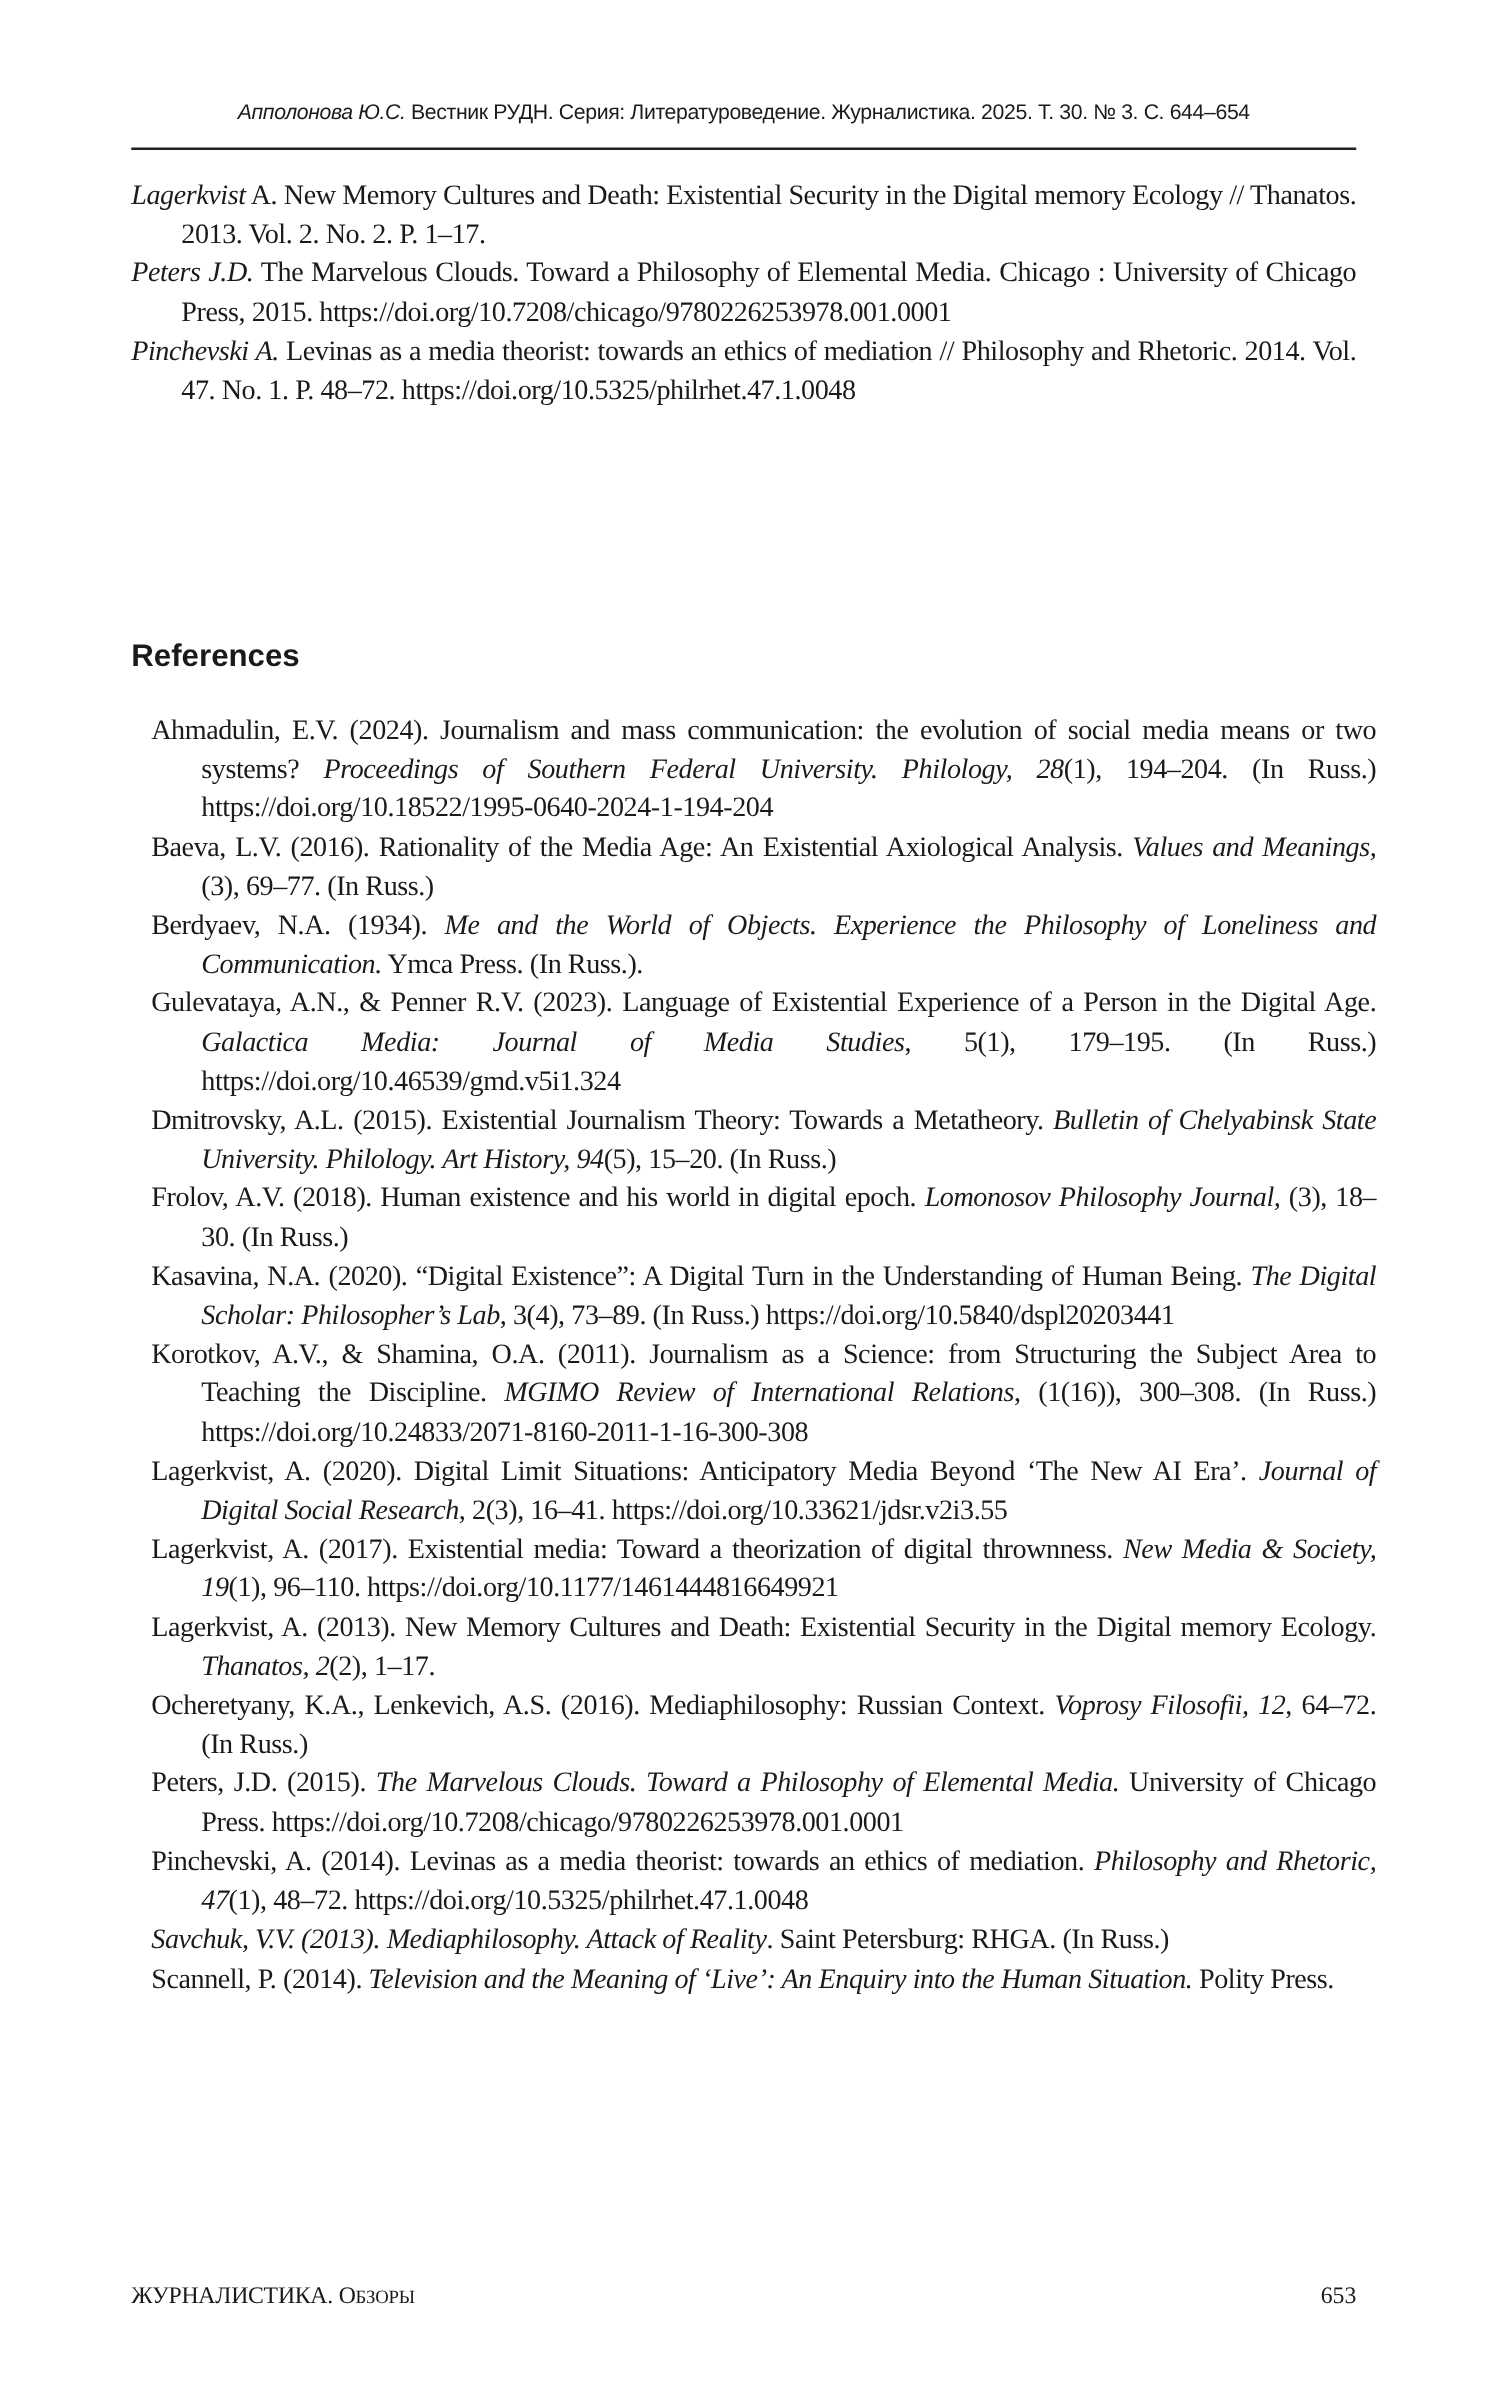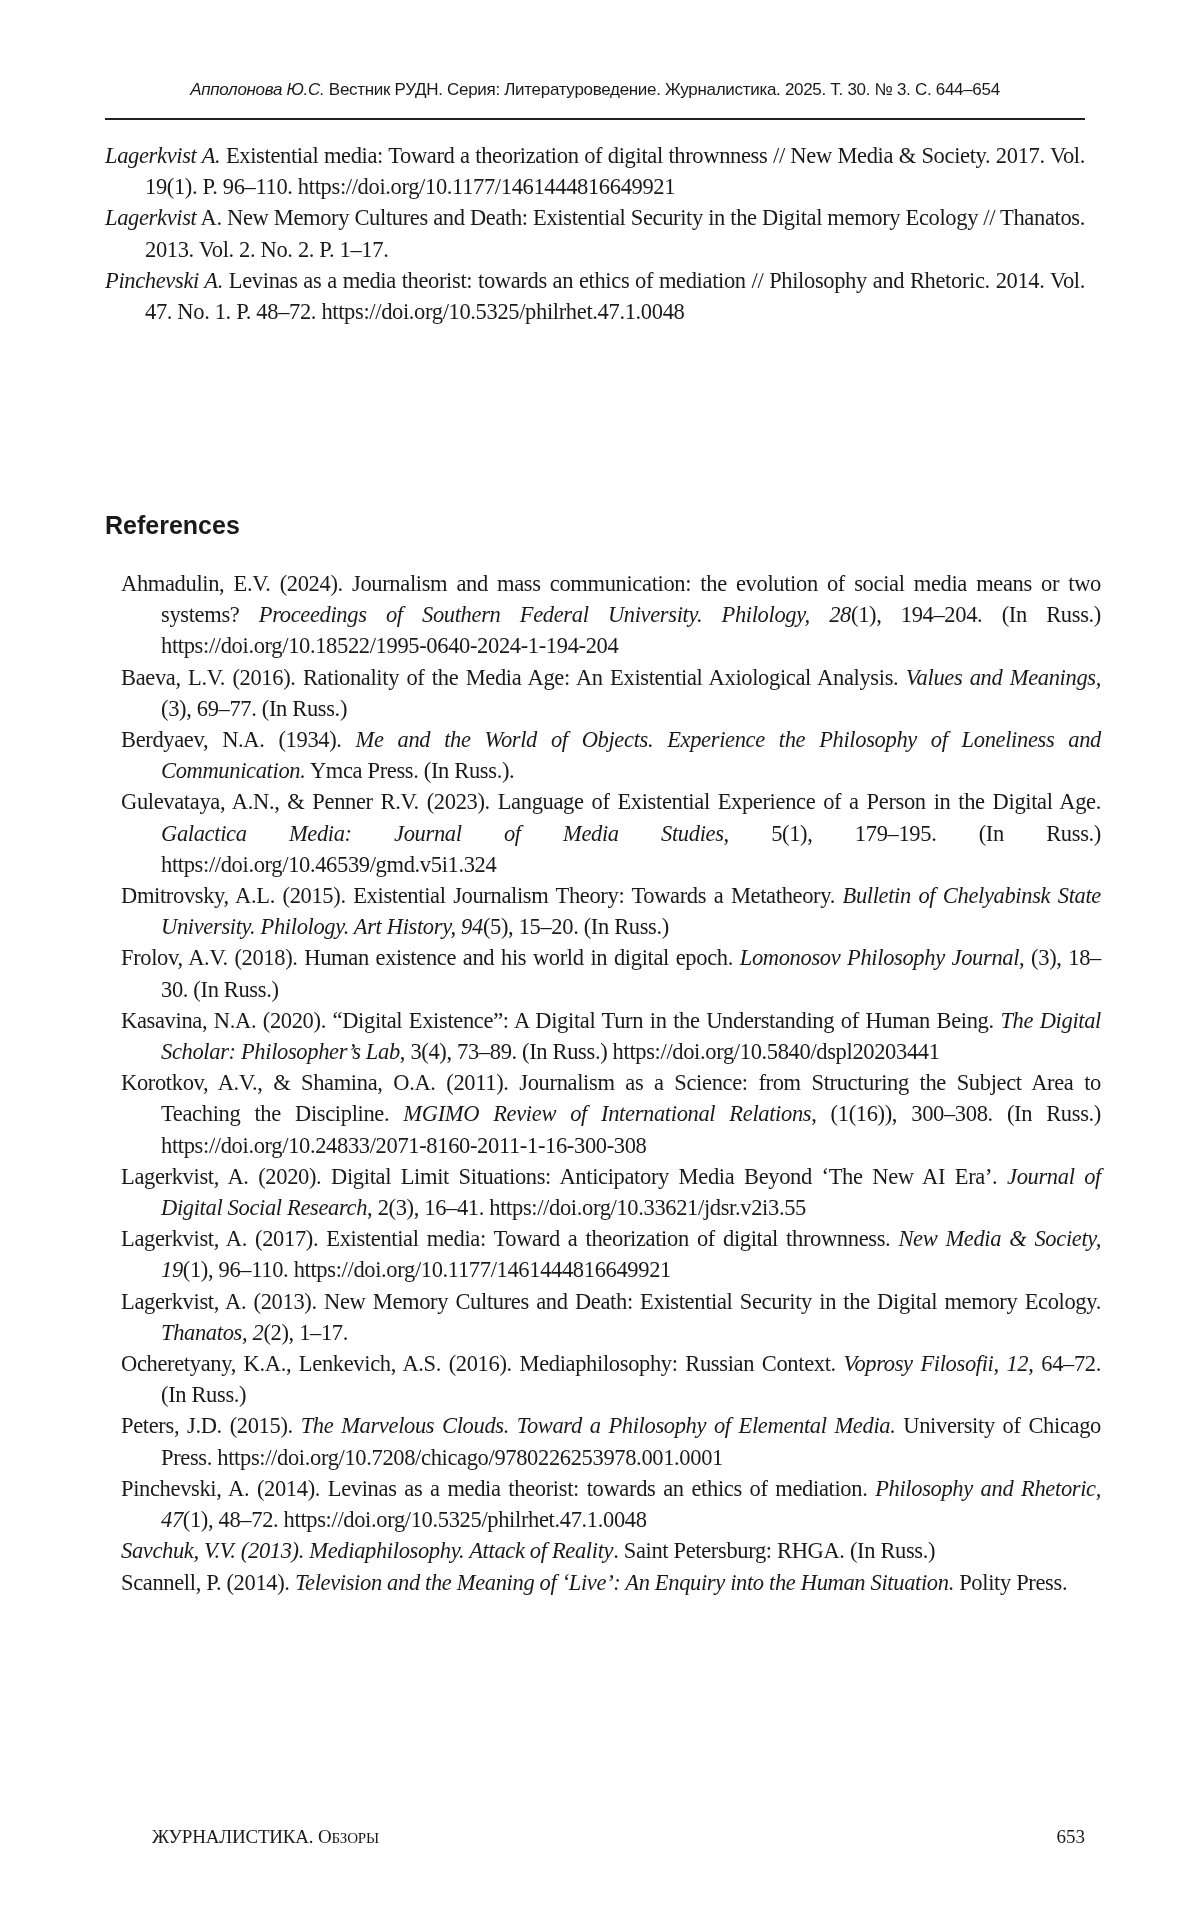--- a/index.html
+++ b/index.html
@@ -15,41 +15,41 @@
   .refs .entry { padding-left: 40px; text-indent: -40px; text-align: justify; margin: 0; }
   .refs i, .refs .it { font-style: italic; }
   .block-ru { position: absolute; top: 140px; left: 0; width: 980px; }
   .section-title {
     position: absolute; top: 511px; left: 0; width: 980px; text-align: left;
     font-family: "Liberation Sans", sans-serif; font-weight: bold; font-size: 25px;
   }
   .block-en { position: absolute; top: 568px; left: 16px; width: 980px; }
   .footer-left {
     position: absolute; top: 1826px; left: 0;
-    font-family: "Liberation Serif", serif; font-size: 19px; letter-spacing: -0.2px; margin-left: 47px;
+    font-family: "Liberation Serif", serif; font-size: 19px; letter-spacing: -0.2px;
   }
   .footer-left .sc { font-size: 15px; }
   .footer-right {
     position: absolute; top: 1826px; right: 0;
     font-family: "Liberation Serif", serif; font-size: 19px;
   }
 </style>
 </head>
 <body>
 
 <div class="page">
 
   <div class="running-head">
     <span class="author">Апполонова Ю.С.</span><span> Вестник РУДН. Серия: Литературоведение. Журналистика. 2025. Т. 30. № 3. С. 644–654</span>
   </div>
   <div class="head-rule"></div>
 
   <div class="refs block-ru">
-    <p class="entry"><span class="it">Lagerkvist A.</span><span> Existential media: Toward a theorization of digital thrownness // New Media &amp; Society. 2017. Vol. 19(1). P. 96–110. https://doi.org/10.1177/1461444816649921</span></p>
     <p class="entry"><span class="it">Lagerkvist</span><span> A. New Memory Cultures and Death: Existential Security in the Digital memory Ecology // Thanatos. 2013. Vol. 2. No. 2. P. 1–17.</span></p>
+    <p class="entry"><span class="it">Peters J.D.</span><span> The Marvelous Clouds. Toward a Philosophy of Elemental Media. Chicago : University of Chicago Press, 2015. https://doi.org/10.7208/chicago/9780226253978.001.0001</span></p>
     <p class="entry"><span class="it">Pinchevski A.</span><span> Levinas as a media theorist: towards an ethics of mediation // Philosophy and Rhetoric. 2014. Vol. 47. No. 1. P. 48–72. https://doi.org/10.5325/philrhet.47.1.0048</span></p>
   </div>
 
   <div class="section-title">References</div>
 
   <div class="refs block-en">
     <p class="entry"><span>Ahmadulin, E.V. (2024). Journalism and mass communication: the evolution of social media means or two systems? </span><i>Proceedings of Southern Federal University. Philology, 28</i><span>(1), 194–204. (In Russ.) https://doi.org/10.18522/1995-0640-2024-1-194-204</span></p>
     <p class="entry"><span>Baeva, L.V. (2016). Rationality of the Media Age: An Existential Axiological Analysis. </span><i>Values and Meanings,</i><span> (3), 69–77. (In Russ.)</span></p>
     <p class="entry"><span>Berdyaev, N.A. (1934). </span><i>Me and the World of Objects. Experience the Philosophy of Loneliness and Communication.</i><span> Ymca Press. (In Russ.).</span></p>
     <p class="entry"><span>Gulevataya, A.N., &amp; Penner R.V. (2023). Language of Existential Experience of a Person in the Digital Age. </span><i>Galactica Media: Journal of Media Studies</i><span>, 5(1), 179–195. (In Russ.) https://doi.org/10.46539/gmd.v5i1.324</span></p>

